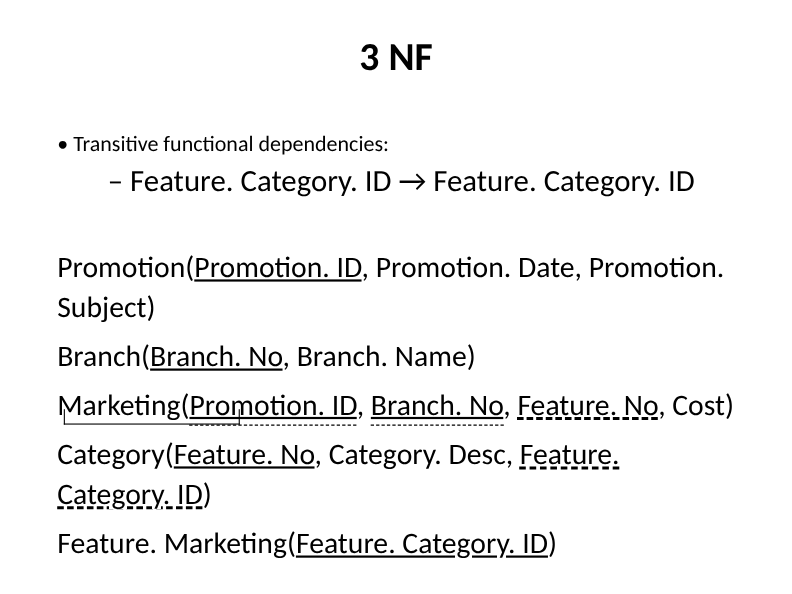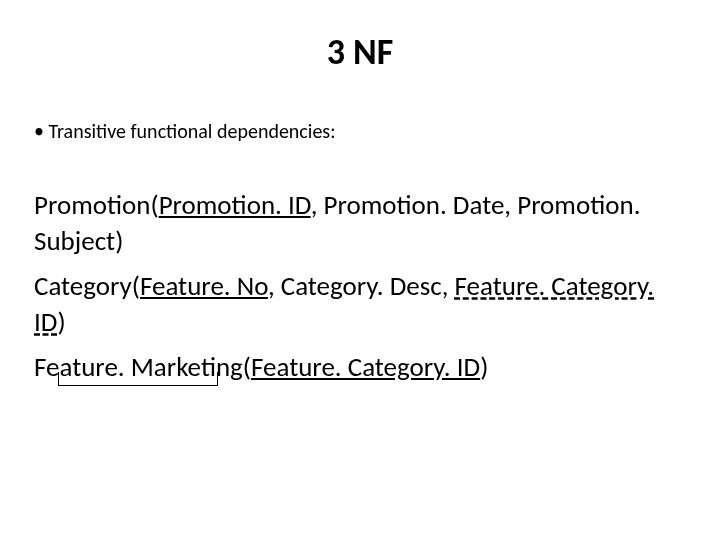--- a/index.html
+++ b/index.html
@@ -1,17 +1,17 @@
 <!DOCTYPE html>
 <html><head>
 <meta charset="utf-8">
 <style>
   * { margin: 0; padding: 0; box-sizing: border-box; }
   html, body { width: 720px; height: 540px; background: #fff; font-family: Calibri, Arial, sans-serif; color: #000; }
-  .slide { width: 720px; height: 540px; position: relative; padding: 20px 30px; }
+  .slide { width: 720px; height: 540px; position: relative; padding: 20px 48px; }
   .title { font-size: 36px; text-align: center; margin-top: 10px; margin-bottom: 45px; }
   .bullet-main { font-size: 20px; margin-left: 4px; margin-bottom: 4px; }
   .bullet-main::before { content: "• "; }
   .bullet-sub { font-size: 28px; margin-left: 50px; margin-bottom: 4px; }
   .bullet-sub::before { content: "– "; }
   .arrow::after { content: " → "; white-space: pre; }
   .spacer { height: 40px; }
   .rel { font-size: 27px; margin-left: 4px; margin-bottom: 8px; line-height: 1.35; }
   .u-solid { text-decoration: underline; text-decoration-style: solid; text-underline-offset: 2px; }
   .u-dotted { text-decoration: underline; text-decoration-style: dashed; text-underline-offset: 2px; }
@@ -34,28 +34,37 @@
     border-top: none;
   }
 </style>
 </head>
 <body>
 
 <div class="slide">
   <h1 class="title">3 NF</h1>
 
   <div class="bullet-main">Transitive functional dependencies:</div>
+  <div class="bullet-sub">
+    <span class="arrow">Feature. Category. ID</span><span>Feature. Category. ID</span>
+  </div>
 
   <div class="spacer"></div>
 
   <div class="rel">
     <span>Promotion(</span><span class="u-solid">Promotion. ID</span><span>, Promotion. Date, Promotion. Subject)</span>
   </div>
 
+  <div class="rel">
+    <span>Branch(</span><span class="u-solid">Branch. No</span><span>, Branch. Name)</span>
+  </div>
 
+  <div class="rel">
+    <span>Marketing(</span><span class="u-both">Promotion. ID</span><span>, </span><span class="u-both">Branch. No</span><span>, </span><span class="u-dotted">Feature. No</span><span>, Cost)</span>
+  </div>
 
   <div class="rel">
     <span>Category(</span><span class="u-solid">Feature. No</span><span>, Category. Desc, </span><span class="u-dotted">Feature. Category. ID</span><span>)</span>
   </div>
 
   <div class="rel">
     <span>Feature. Marketing(</span><span class="u-solid">Feature. Category. ID</span><span>)</span>
   </div>
 
   <div class="connector"></div>

